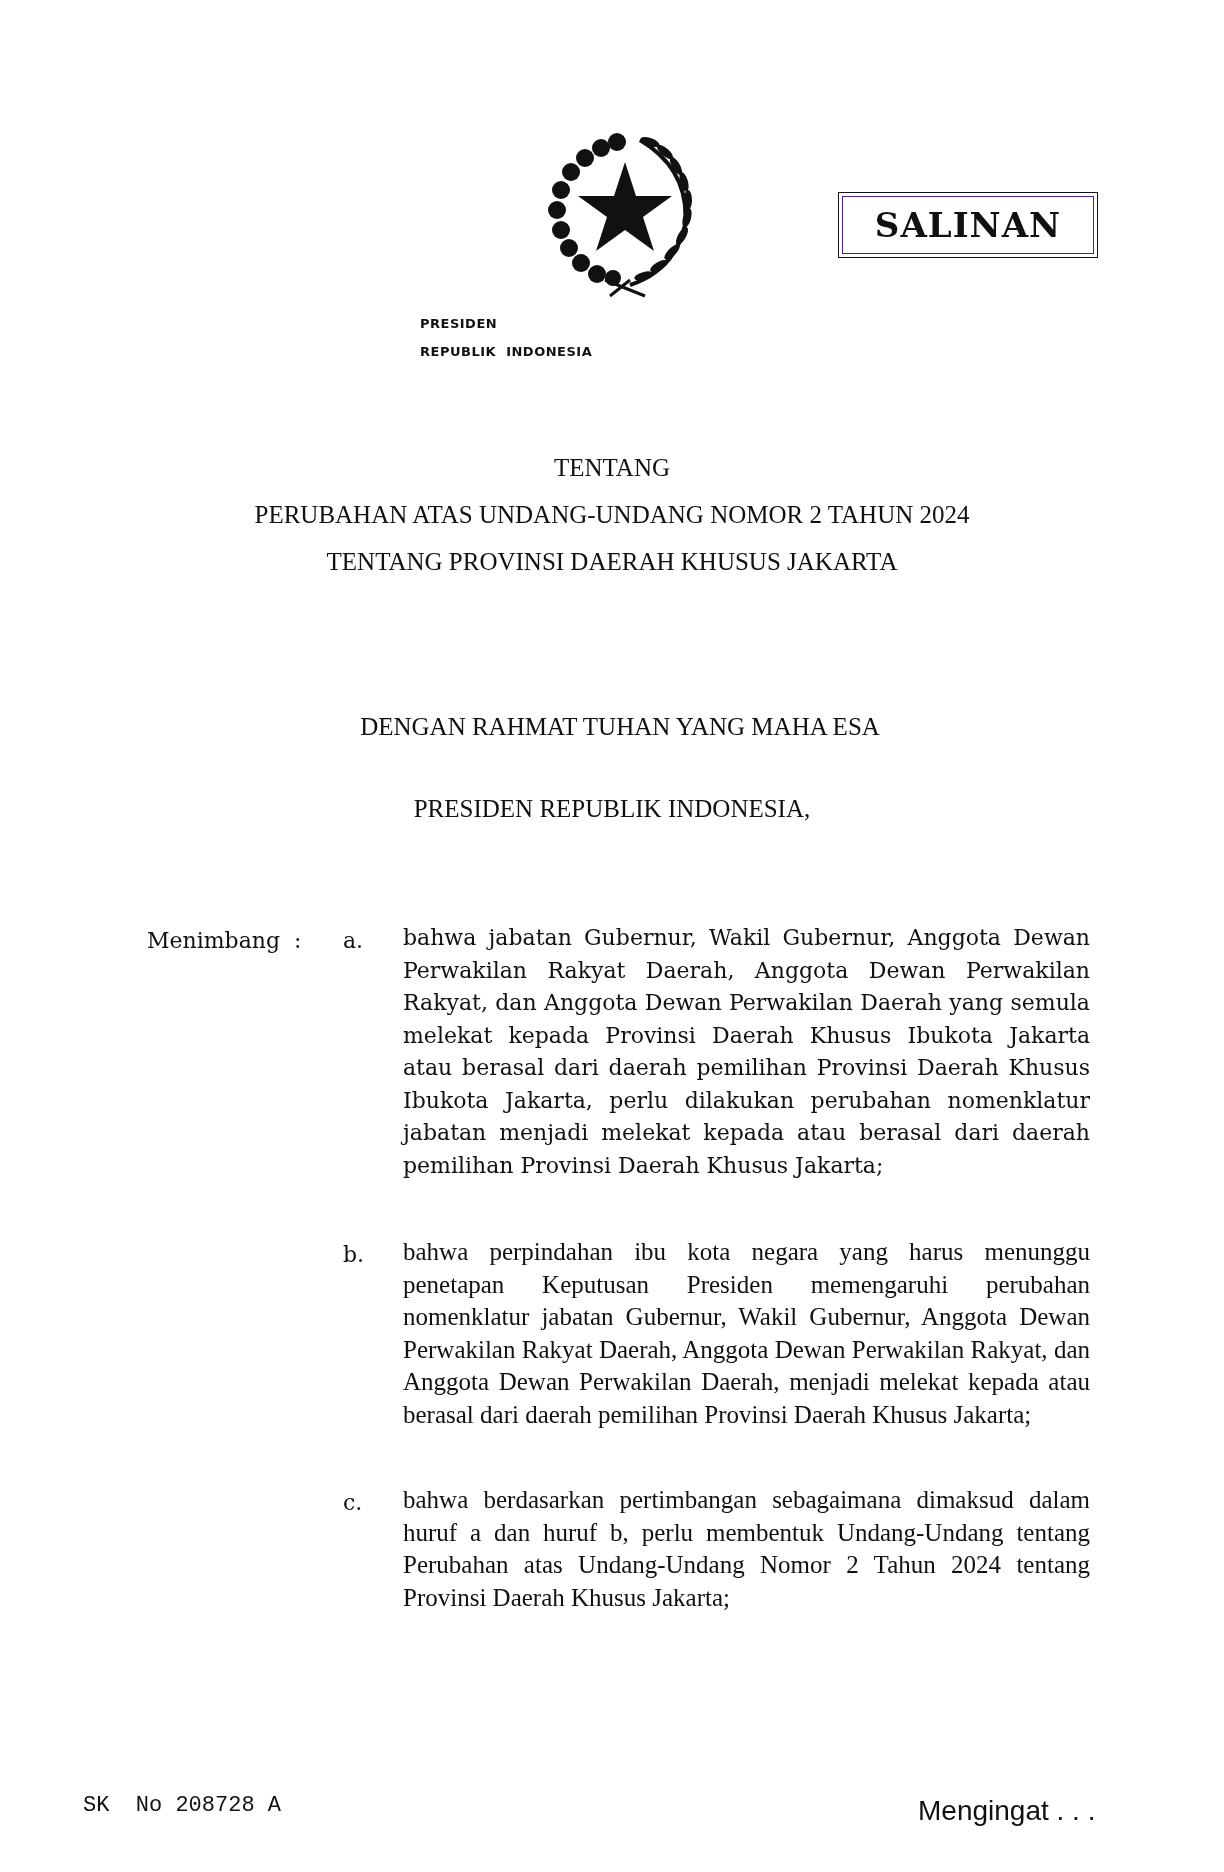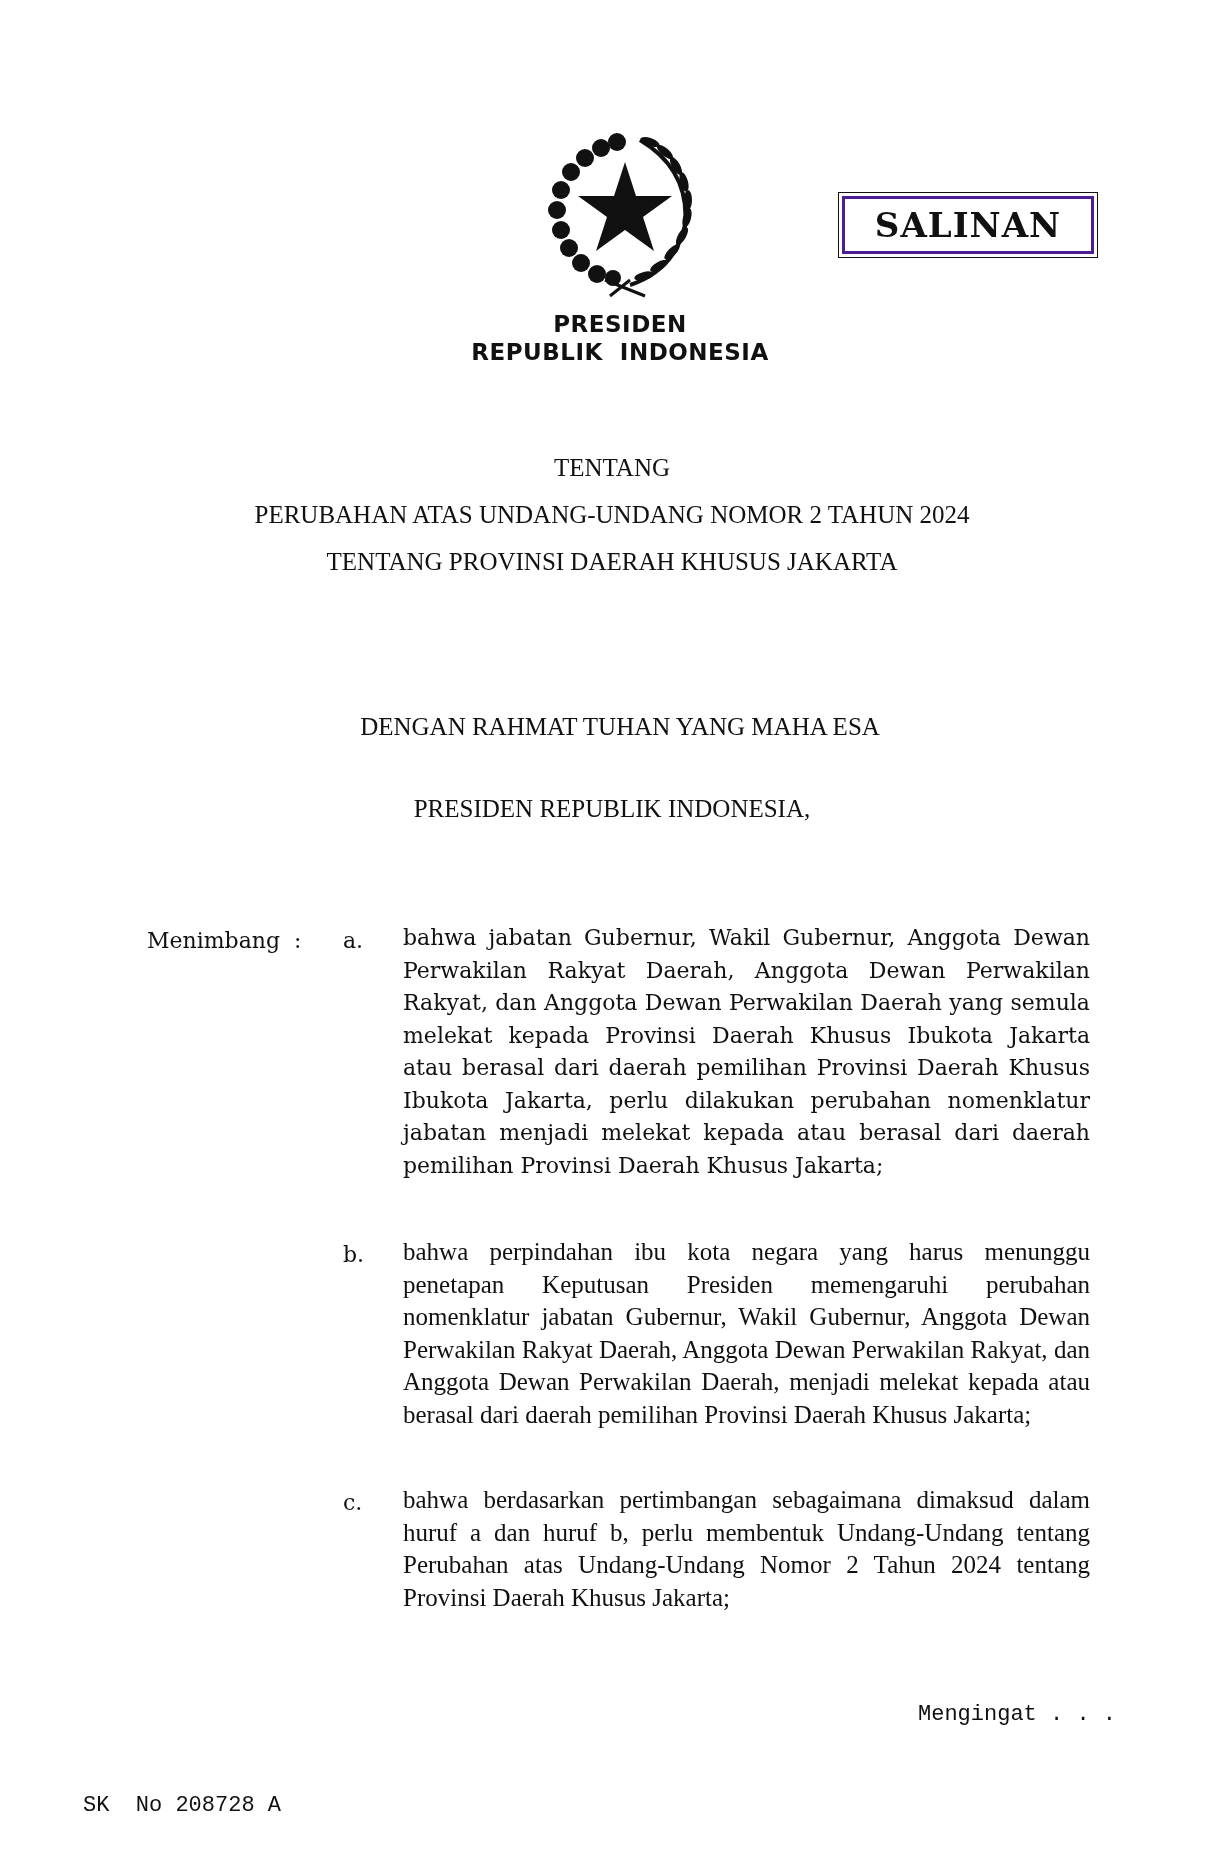--- a/index.html
+++ b/index.html
@@ -6,28 +6,28 @@
   body {
     width: 1224px; height: 1872px; position: relative; overflow: hidden;
     color: #111111;
     font-family: "DejaVu Serif", "Liberation Serif", serif;
   }
   .emblem {
     position: absolute; left: 525px; top: 120px; width: 185px; height: 180px;
   }
   .emblem svg { width: 100%; height: 100%; }
   .presiden-label {
-    position: absolute; left: 420px; top: 310px; width: 400px; text-align: center;
+    position: absolute; left: 420px; top: 310px; width: 400px; 
     font-family: "DejaVu Sans", "Liberation Sans", sans-serif;
-    font-weight: bold; font-size: 23px; line-height: 28px; letter-spacing: 0.5px;
+    font-weight: bold; font-size: 13px; line-height: 28px; letter-spacing: 0.5px;
   }
   .presiden-label div { white-space: nowrap; }
   .salinan-box {
     position: absolute; left: 842px; top: 196px; width: 252px; height: 58px;
-    border: 3px solid #4c1d95; box-sizing: border-box;
+    border: 1px solid #4c1d95; box-sizing: border-box;
     outline: 1px solid #111; outline-offset: 3px;
     display: flex; align-items: center; justify-content: center;
     font-family: "DejaVu Serif", serif; font-weight: bold; font-size: 34px; letter-spacing: 1px;
   }
   .title-block {
     position: absolute; left: 0; top: 444px; width: 1224px; text-align: center;
     font-family: "Liberation Serif", "DejaVu Serif", serif; font-size: 25px;
   }
   .title-line { height: 47px; line-height: 47px; white-space: nowrap; }
   .dengan {
@@ -48,22 +48,22 @@
   }
   .item-text {
     position: absolute; left: 403px; width: 687px;
     font-family: "DejaVu Serif", serif; font-size: 22px; line-height: 32.5px;
     text-align: justify; text-align-last: left;
   }
   .item-text.condensed {
     font-family: "Liberation Serif", serif; font-size: 25px; line-height: 32.5px;
   }
   .mengingat {
-    position: absolute; left: 918px; top: 1702px;
-    font-family: Liberation Mono, monospace; font-size: 22px; white-space: nowrap;
+    position: absolute; left: 918px; top: 1795px;
+    font-family: Liberation Sans, sans-serif; font-size: 28px; white-space: nowrap;
   }
   .sk-no {
     position: absolute; left: 83px; top: 1793px;
     font-family: Liberation Mono, monospace; font-size: 22px; white-space: nowrap;
   }
 </style>
 </head>
 <body>
 
 <div class="emblem">

